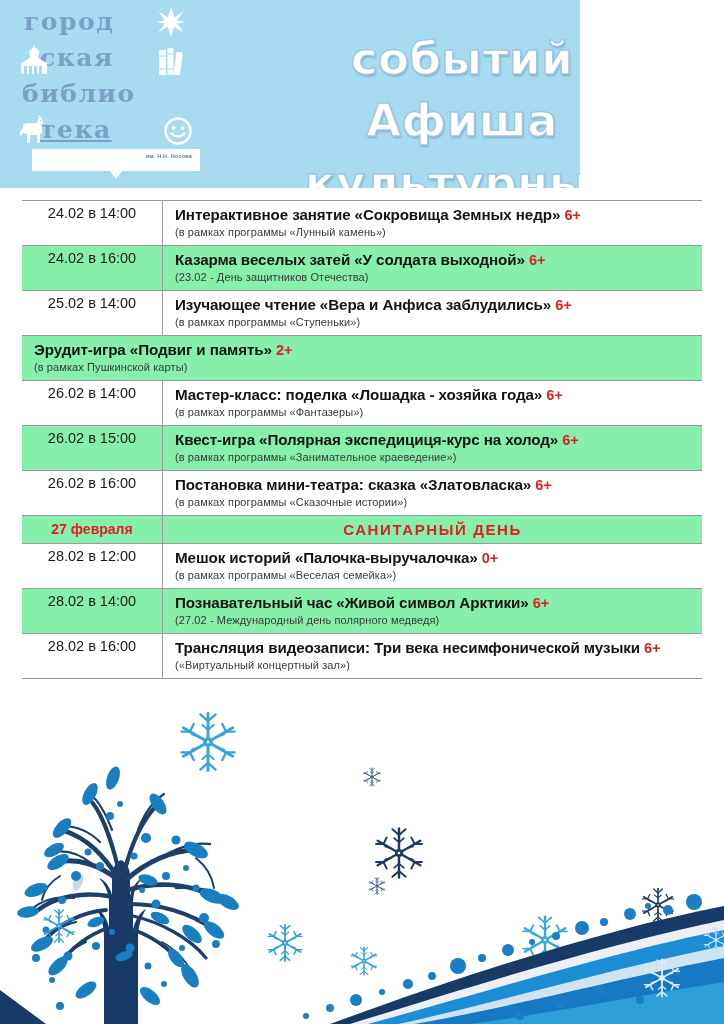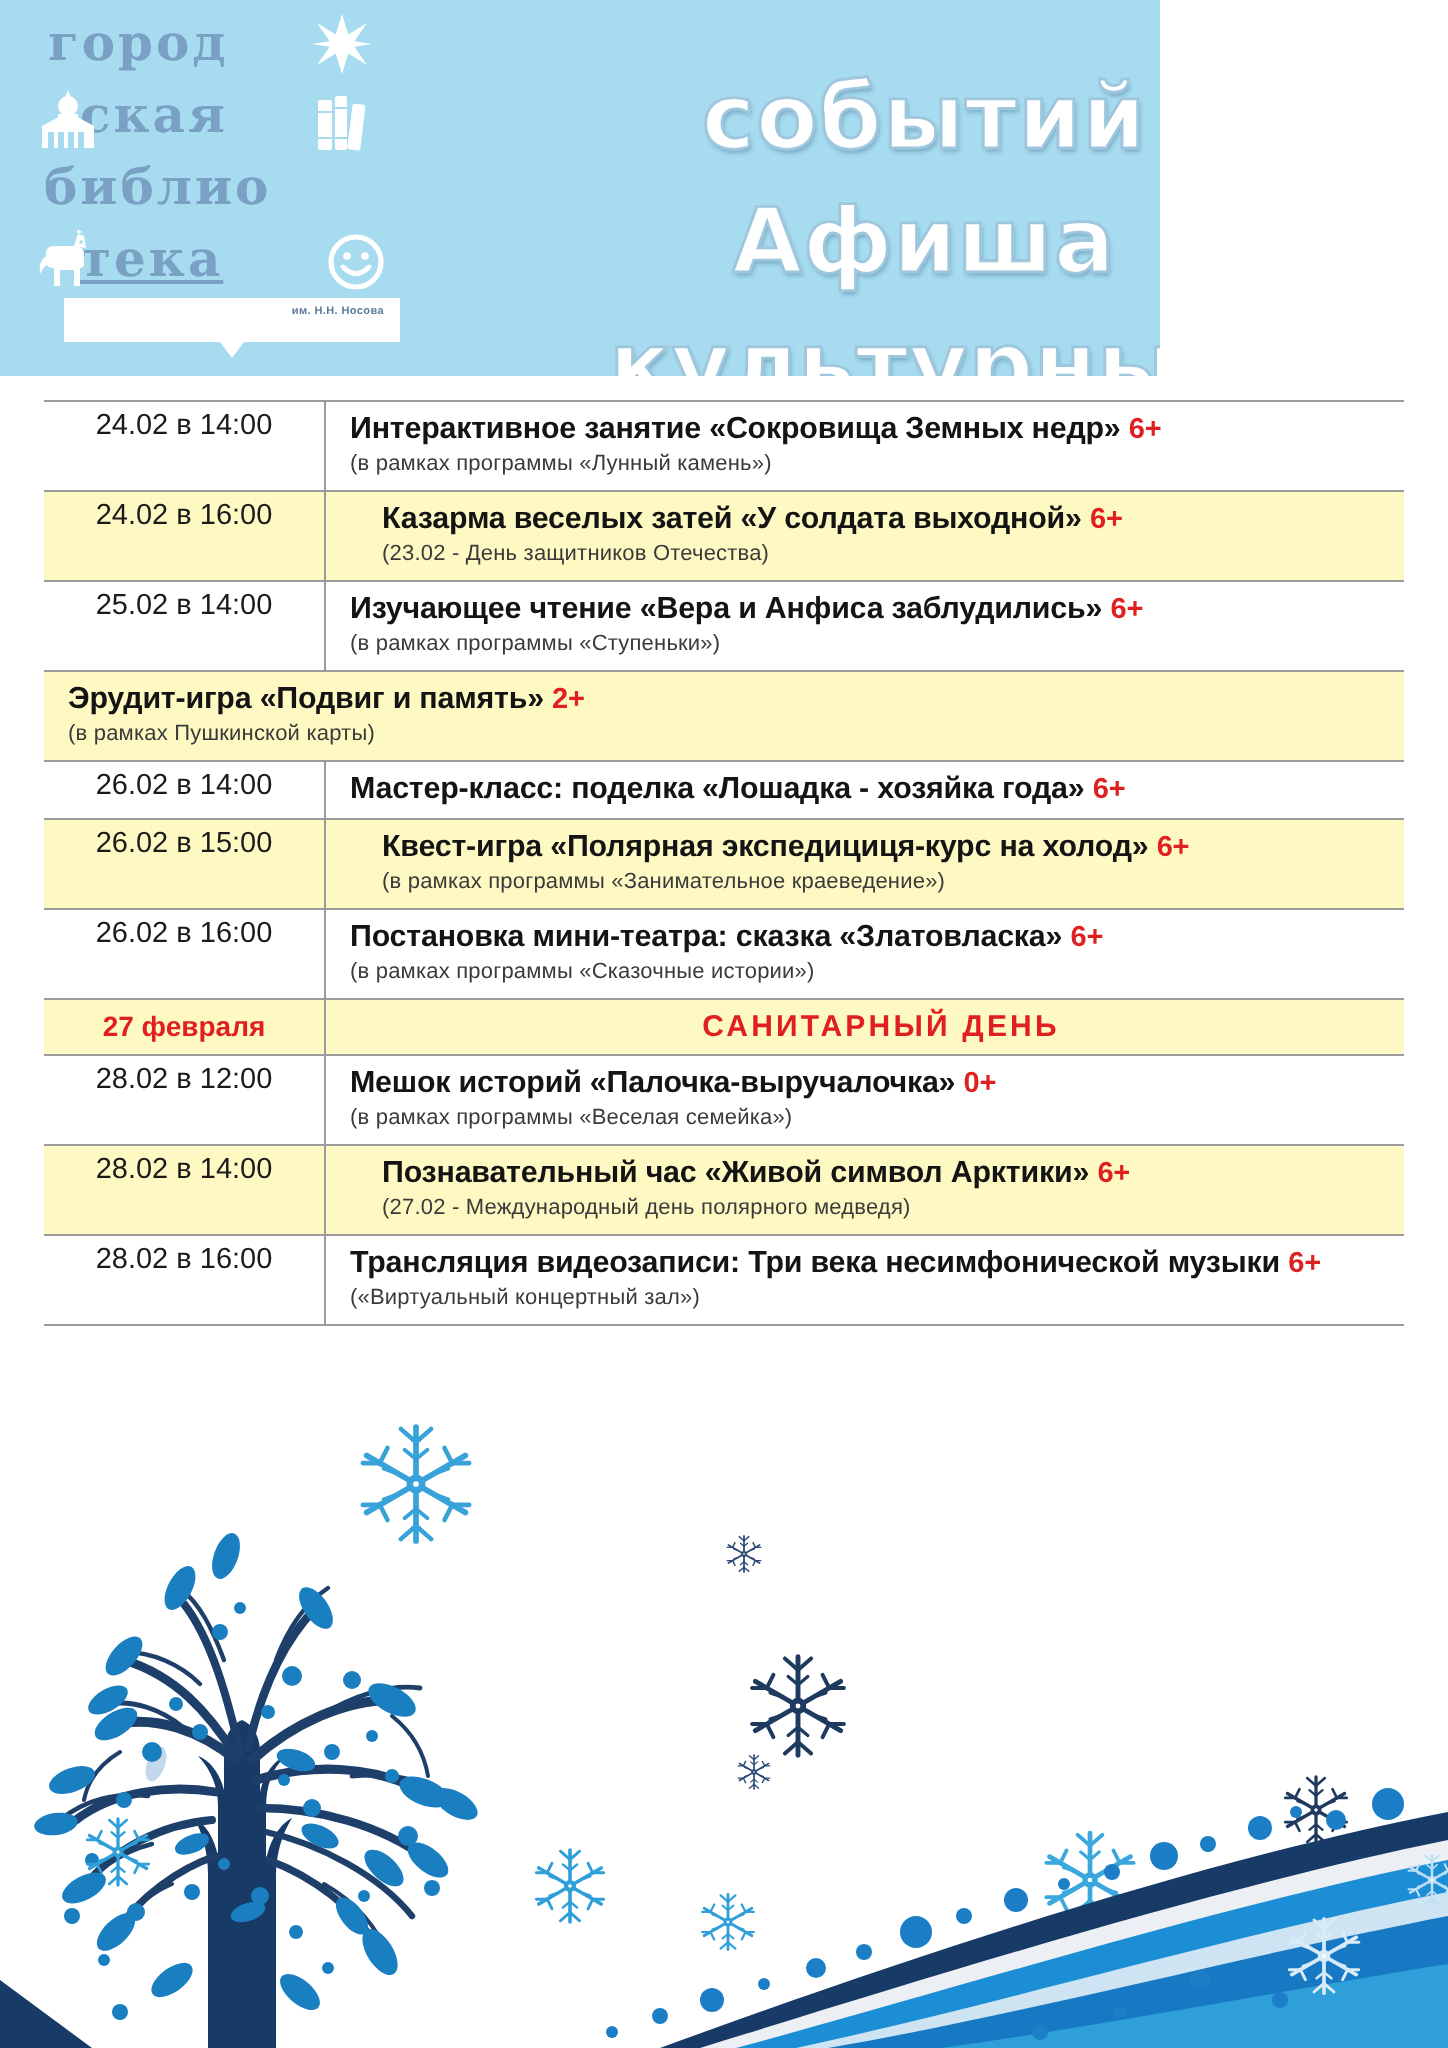--- a/index.html
+++ b/index.html
@@ -108,21 +108,21 @@
     border-top: 1px solid #9b9b9b;
     border-bottom: 1px solid #9b9b9b;
   }
   .row {
     display: flex;
     align-items: stretch;
     border-bottom: 1px solid #9b9b9b;
     background: #ffffff;
   }
   .row:last-child { border-bottom: none; }
-  .row.alt { background: #fef9c3; gap: 16px; }
+  .row.alt { background: #86efac; }
 
   .cell-time {
     flex: 0 0 141px;
     padding: 4px 8px 5px 8px;
     box-sizing: border-box;
     font-family: "Liberation Sans", sans-serif;
     font-size: 14.5px;
     color: #1a1a1a;
     text-align: center;
     border-right: 1px solid #9b9b9b;
@@ -300,20 +300,21 @@
       <div class="row alt">
         <div class="cell-event">
           <div class="ev-title"><span>Эрудит-игра «Подвиг и память»</span> <span class="age">2+</span></div>
           <div class="ev-sub">(в рамках Пушкинской карты)</div>
         </div>
       </div>
       <div class="row">
         <div class="cell-time">26.02 в 14:00</div>
         <div class="cell-event">
           <div class="ev-title"><span>Мастер-класс: поделка «Лошадка - хозяйка года»</span> <span class="age">6+</span></div>
+          <div class="ev-sub">(в рамках программы «Фантазеры»)</div>
         </div>
       </div>
       <div class="row alt">
         <div class="cell-time">26.02 в 15:00</div>
         <div class="cell-event">
           <div class="ev-title"><span>Квест-игра «Полярная экспедициця-курс на холод»</span> <span class="age">6+</span></div>
           <div class="ev-sub">(в рамках программы «Занимательное краеведение»)</div>
         </div>
       </div>
       <div class="row">

